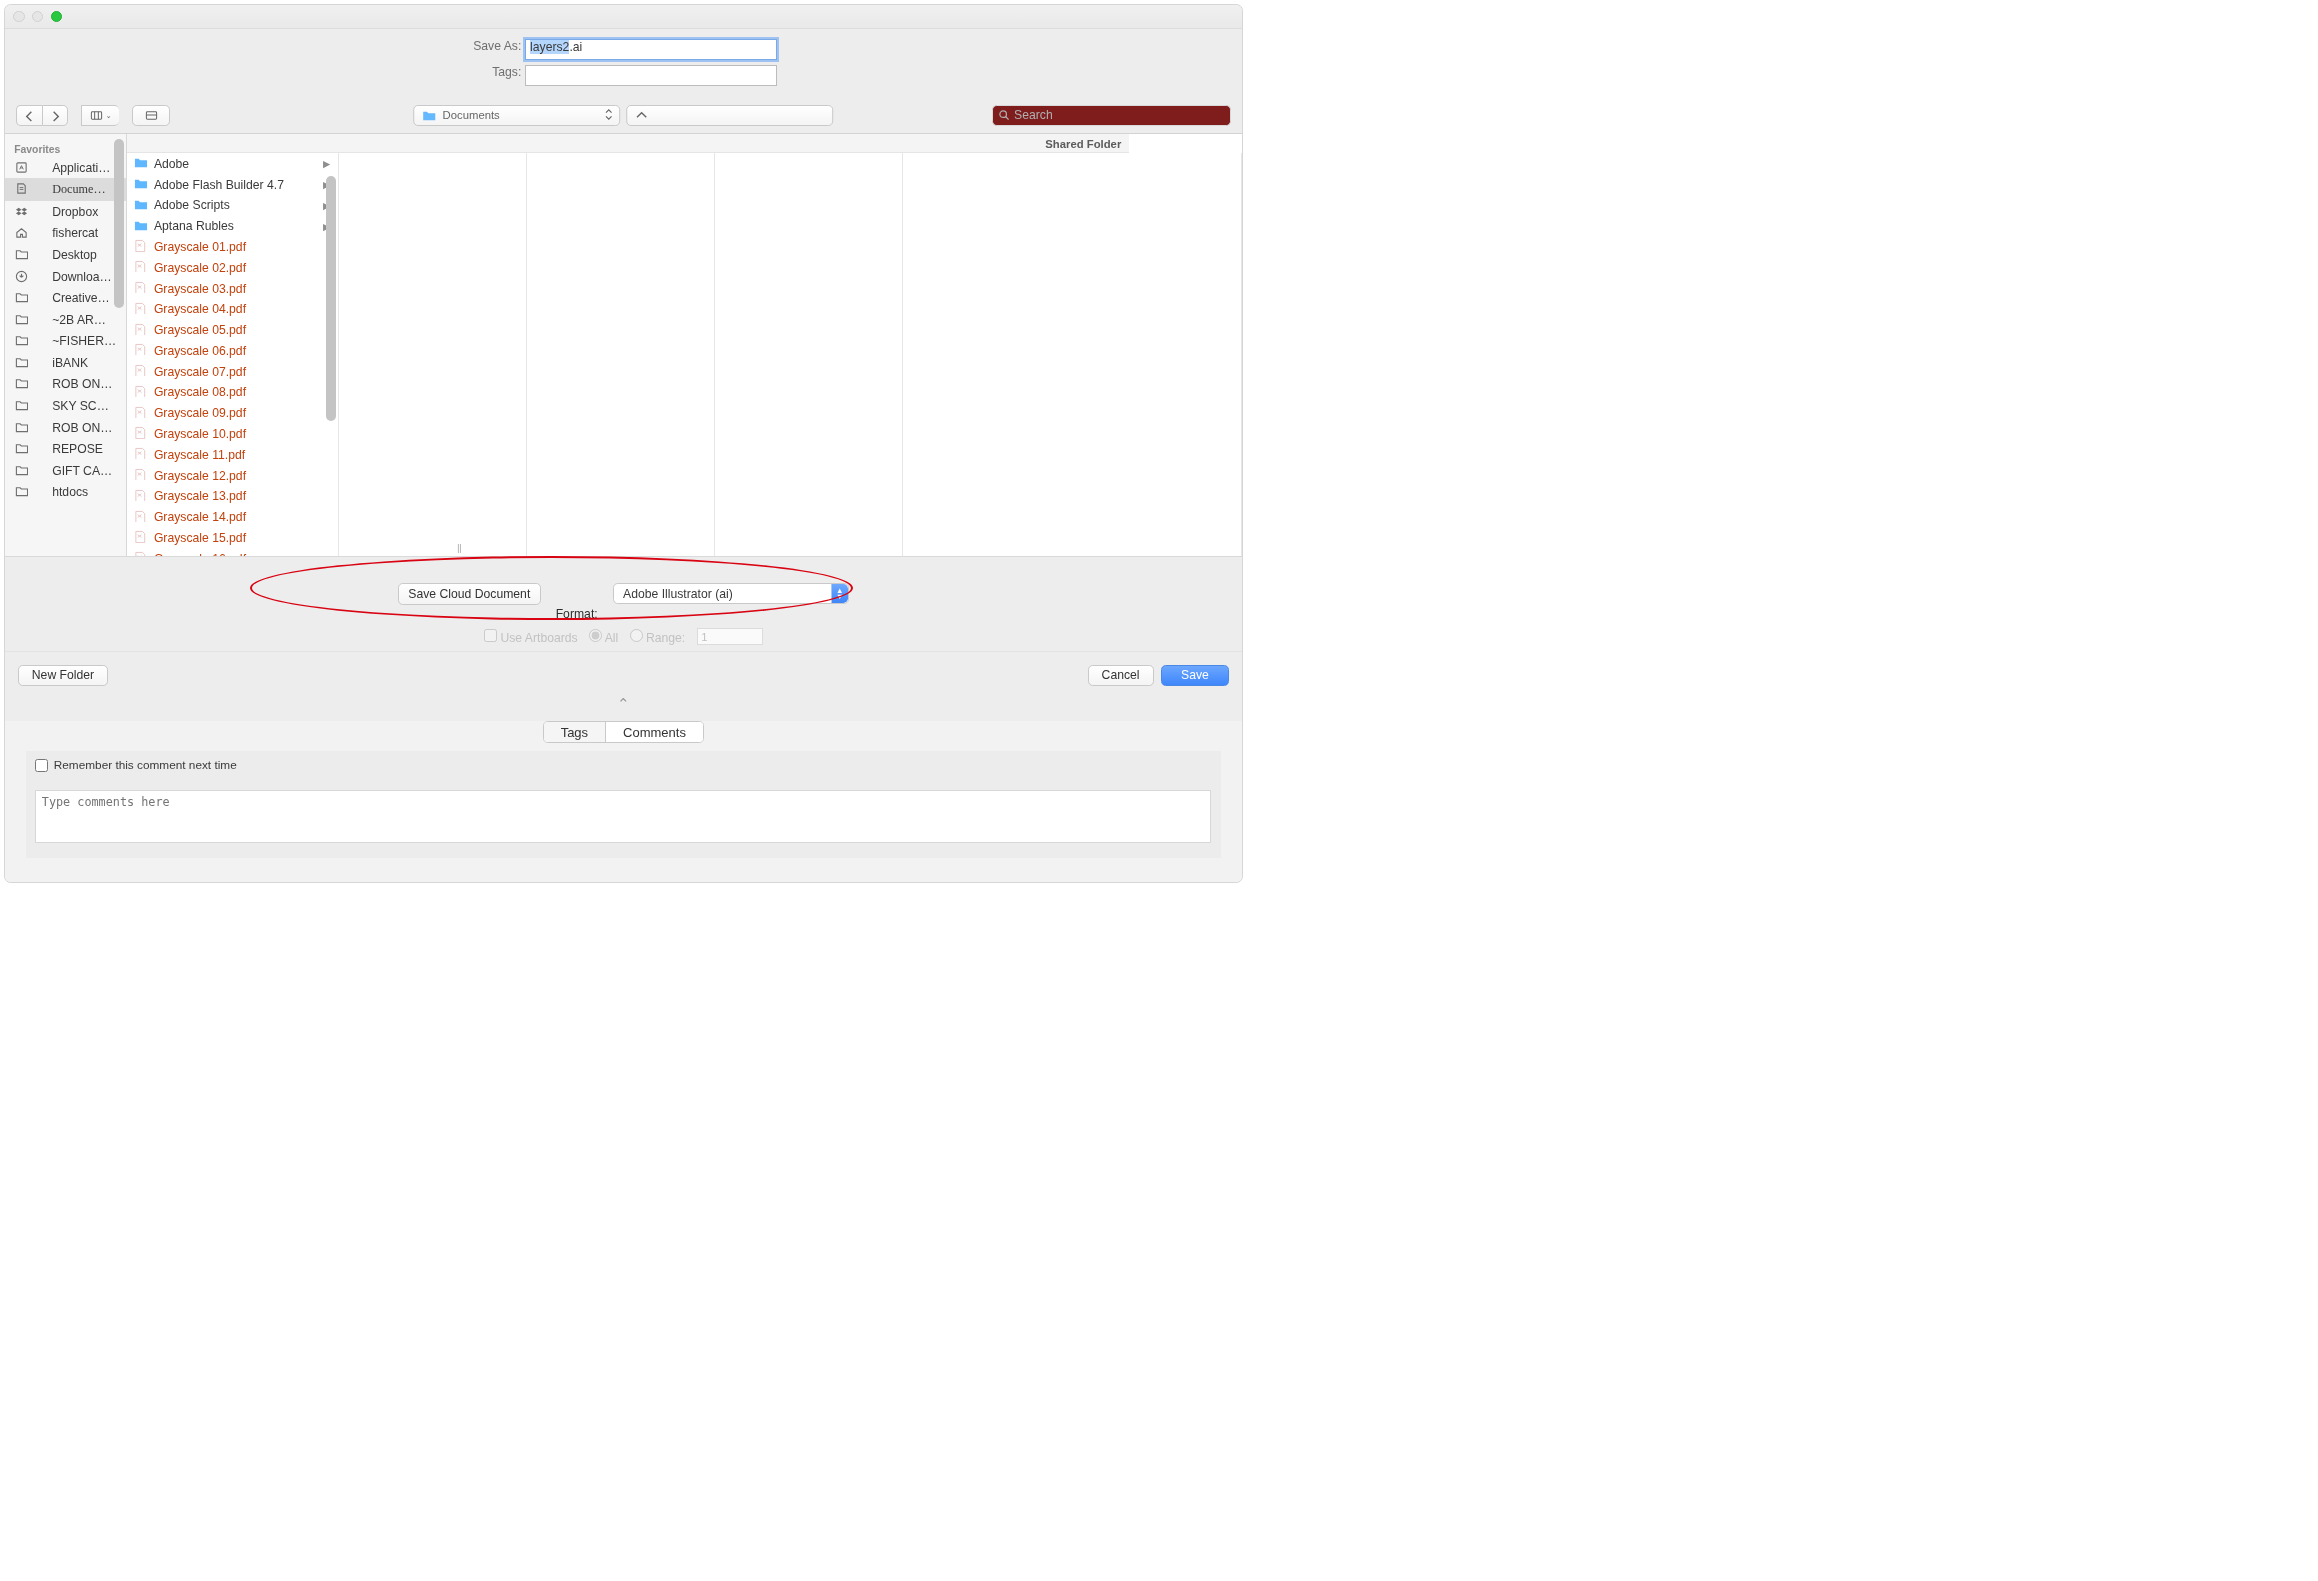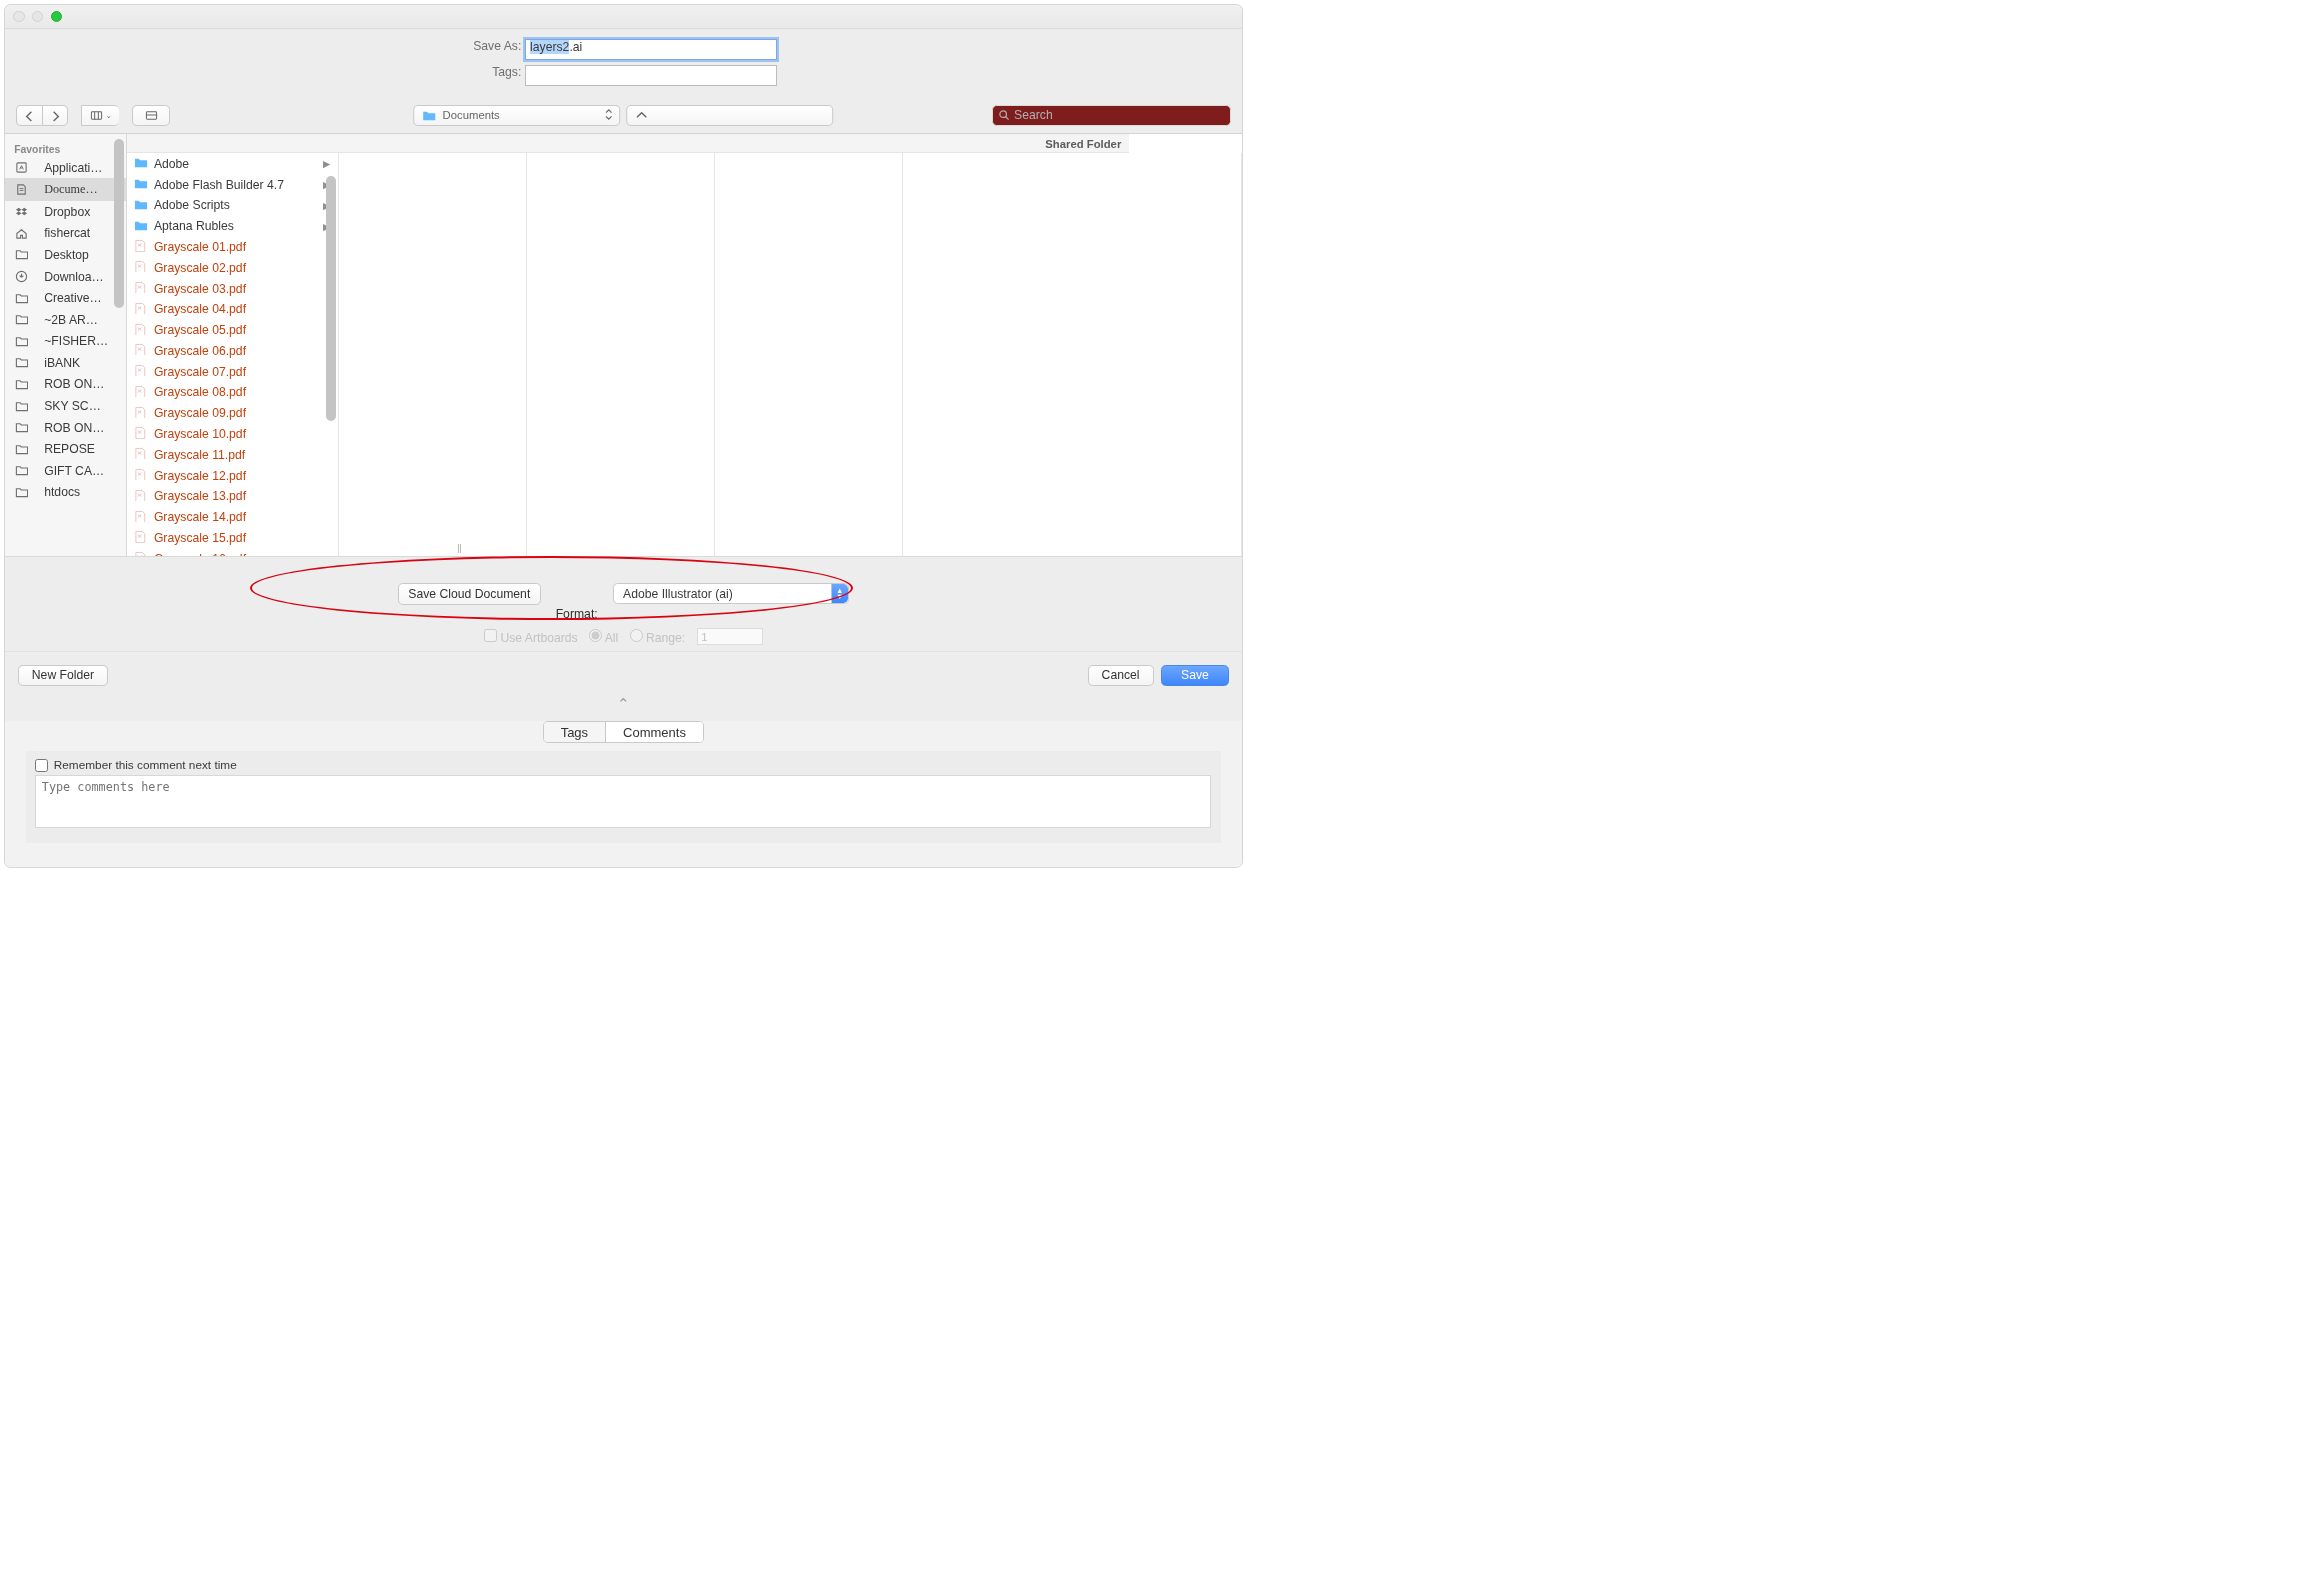--- a/index.html
+++ b/index.html
@@ -128,21 +128,21 @@
     padding-top: 3.8px;
     position: relative;
   }
   .favs .vscroll { right: 0; top:2.8px; bottom:2.8px; }
   .favs .vscroll .thumb { height: 169px; }
   .favs-head {
     font-size: 10.4px; color:#8a8a8a; font-weight:600;
     padding: 5.6px 9.4px 1.9px 9.4px;
   }
   .fav-item {
-    display:flex; align-items:center; gap:15px;
+    display:flex; align-items:flex-start; gap:23px;
     padding: 3.8px 9.4px; font-size:12.2px; color:#3a3a3a;
     white-space: nowrap; overflow:hidden; text-overflow:ellipsis;
   }
   .fav-item.sel { background:#dcdcdc;font-family:Liberation Serif, serif; }
   .fav-item .ic { width:15px; display:inline-flex; justify-content:center; color:#6f6f6f; }
 
   .col {
     border-right: 0.9px solid #e6e6e6;
   }
   .col1 {
@@ -272,21 +272,21 @@
   .tc-tabs .tab { padding:2.8px 17px; font-size:13px; background:#fff; color:#333; }
   .tc-tabs .tab.sel { background:#fff; }
   .tc-tabs .tab:not(.sel) { background:#f5f5f5; }
   .tc-tabs .tab + .tab { border-left:0.9px solid #c9c9c9; }
 
   .comment-box {
     margin:7.5px 21px 0 21px;
     background:#ececec;
     padding:7.5px 9.4px 11.3px 9.4px;
   }
-  .remember { display:flex; align-items:center; gap:5.6px; font-size:11.8px; color:#3a3a3a; margin-bottom:3px; }
+  .remember { display:flex; align-items:center; gap:5.6px; font-size:11.8px; color:#3a3a3a; margin-bottom:18px; }
   .comment-ta {
     width:100%; height:53px;
     border:0.9px solid #d7d7d7; background:#fff;
     font-size:11.8px; color:#bdbdbd;
     padding:3.8px 5.6px;
     resize:none;
   }
 
   .ic svg { width:13px; height:13px; }
   .fic svg { width:14px; height:12.2px; }

